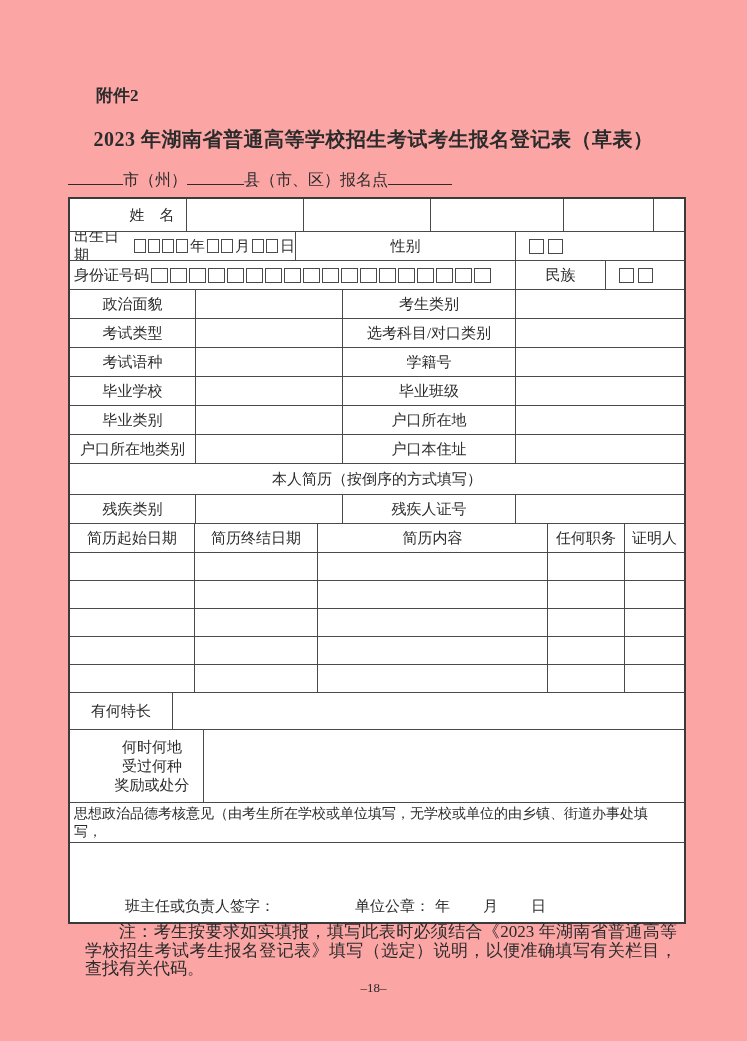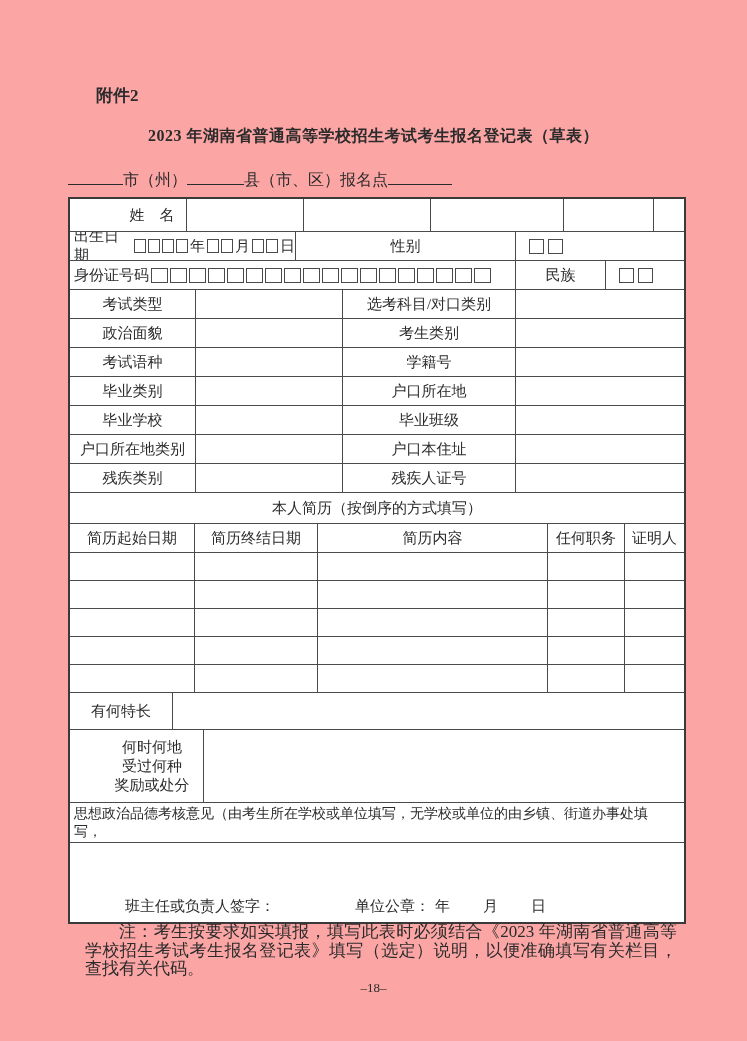--- a/index.html
+++ b/index.html
@@ -6,21 +6,21 @@
   html, body { background: #ffffff; }
   body {
     width: 747px; height: 1041px;
     font-family: "Liberation Serif", "DejaVu Serif", serif;
     color: #2b2b2b;
   }
   .page { position: relative; width: 747px; height: 1041px; background: #fca5a5; overflow: hidden; }
 
   .attachment { position: absolute; left: 96px; top: 84px; font-size: 17px; font-weight: 700; }
   .title { position: absolute; left: 0; top: 126px; width: 747px; text-align: center;
-           font-size: 16px; font-weight: 700; letter-spacing: .5px; }
+           font-size: 20px; font-weight: 700; letter-spacing: .5px; }
   .location { position: absolute; left: 68px; top: 168px; font-size: 16px; white-space: nowrap; }
   .blank { display: inline-block; height: 17px; border-bottom: 1.5px solid #2b2b2b; vertical-align: baseline; }
   .b1 { width: 55px; } .b2 { width: 57px; } .b3 { width: 64px; }
 
   .form { position: absolute; left: 68px; top: 197px; width: 618px; border: 2px solid #3a3a3a; background: #fff; }
   .row { display: flex; border-top: 1px solid #4a4a4a; }
   .row:first-child { border-top: none; padding-left: 48px; }
   .cell { border-left: 1px solid #4a4a4a; display: flex; align-items: center; justify-content: center;
           font-size: 15px; overflow: hidden; }
   .cell:first-child { border-left: none; }
@@ -135,64 +135,64 @@
       <div class="cell w90">民族</div>
       <div class="cell grow left">
         <span class="boxes big">
             <span class="cbx"></span>
             <span class="cbx"></span>
           </span>
       </div>
     </div>
 
     <div class="row h29">
+      <div class="cell w125">政治面貌</div>
+      <div class="cell w147"></div>
+      <div class="cell w173">考生类别</div>
+      <div class="cell grow"></div>
+    </div>
+    <div class="row h29">
       <div class="cell w125">考试类型</div>
       <div class="cell w147"></div>
       <div class="cell w173">选考科目/对口类别</div>
       <div class="cell grow"></div>
     </div>
     <div class="row h29">
-      <div class="cell w125">政治面貌</div>
-      <div class="cell w147"></div>
-      <div class="cell w173">考生类别</div>
-      <div class="cell grow"></div>
-    </div>
-    <div class="row h29">
       <div class="cell w125">考试语种</div>
       <div class="cell w147"></div>
       <div class="cell w173">学籍号</div>
       <div class="cell grow"></div>
     </div>
     <div class="row h29">
+      <div class="cell w125">毕业学校</div>
+      <div class="cell w147"></div>
+      <div class="cell w173">毕业班级</div>
+      <div class="cell grow"></div>
+    </div>
+    <div class="row h29">
       <div class="cell w125">毕业类别</div>
       <div class="cell w147"></div>
       <div class="cell w173">户口所在地</div>
       <div class="cell grow"></div>
     </div>
     <div class="row h29">
-      <div class="cell w125">毕业学校</div>
-      <div class="cell w147"></div>
-      <div class="cell w173">毕业班级</div>
-      <div class="cell grow"></div>
-    </div>
-    <div class="row h29">
       <div class="cell w125">户口所在地类别</div>
       <div class="cell w147"></div>
       <div class="cell w173">户口本住址</div>
       <div class="cell grow"></div>
     </div>
-    <div class="row h29">
-      <div class="cell w125">残疾类别</div>
-      <div class="cell w147"></div>
-      <div class="cell w173">残疾人证号</div>
-      <div class="cell grow"></div>
-    </div>
-
     <div class="row h31">
       <div class="cell grow">本人简历（按倒序的方式填写）</div>
+    </div>
+
+    <div class="row h29">
+      <div class="cell w125">残疾类别</div>
+      <div class="cell w147"></div>
+      <div class="cell w173">残疾人证号</div>
+      <div class="cell grow"></div>
     </div>
 
     <div class="row h29">
       <div class="cell w124">简历起始日期</div>
       <div class="cell w123">简历终结日期</div>
       <div class="cell w230">简历内容</div>
       <div class="cell w77">任何职务</div>
       <div class="cell grow">证明人</div>
     </div>
 

